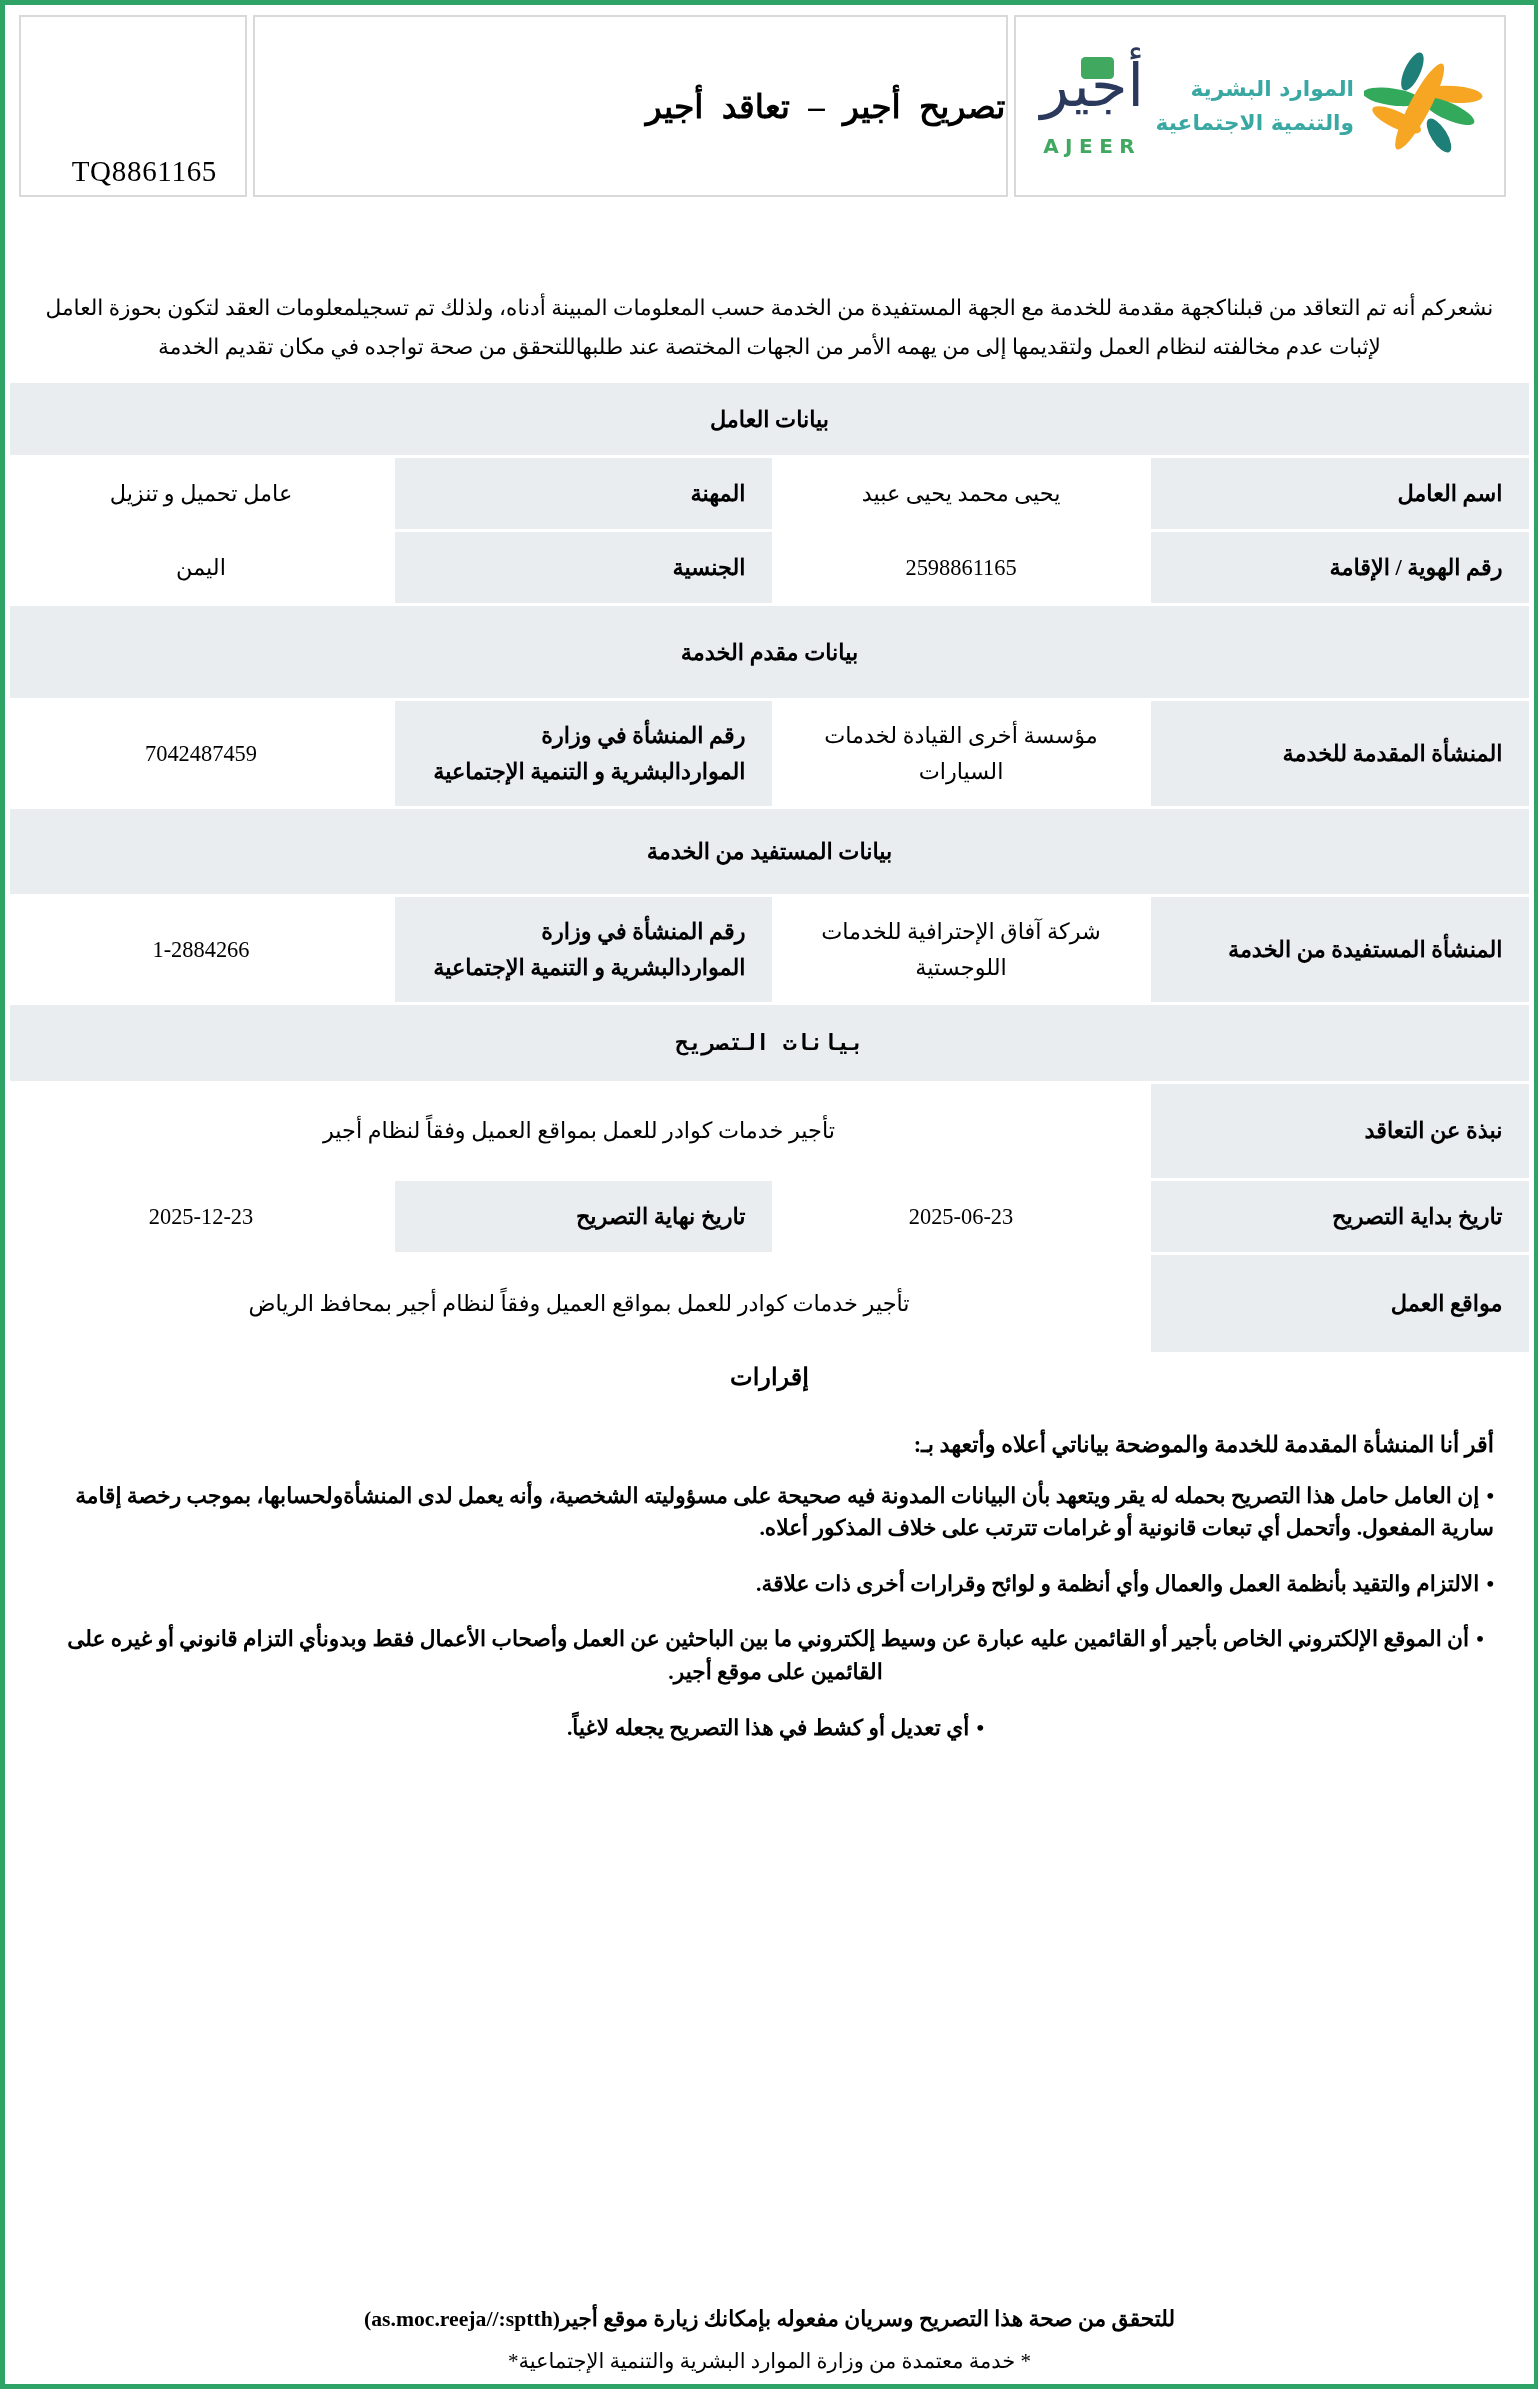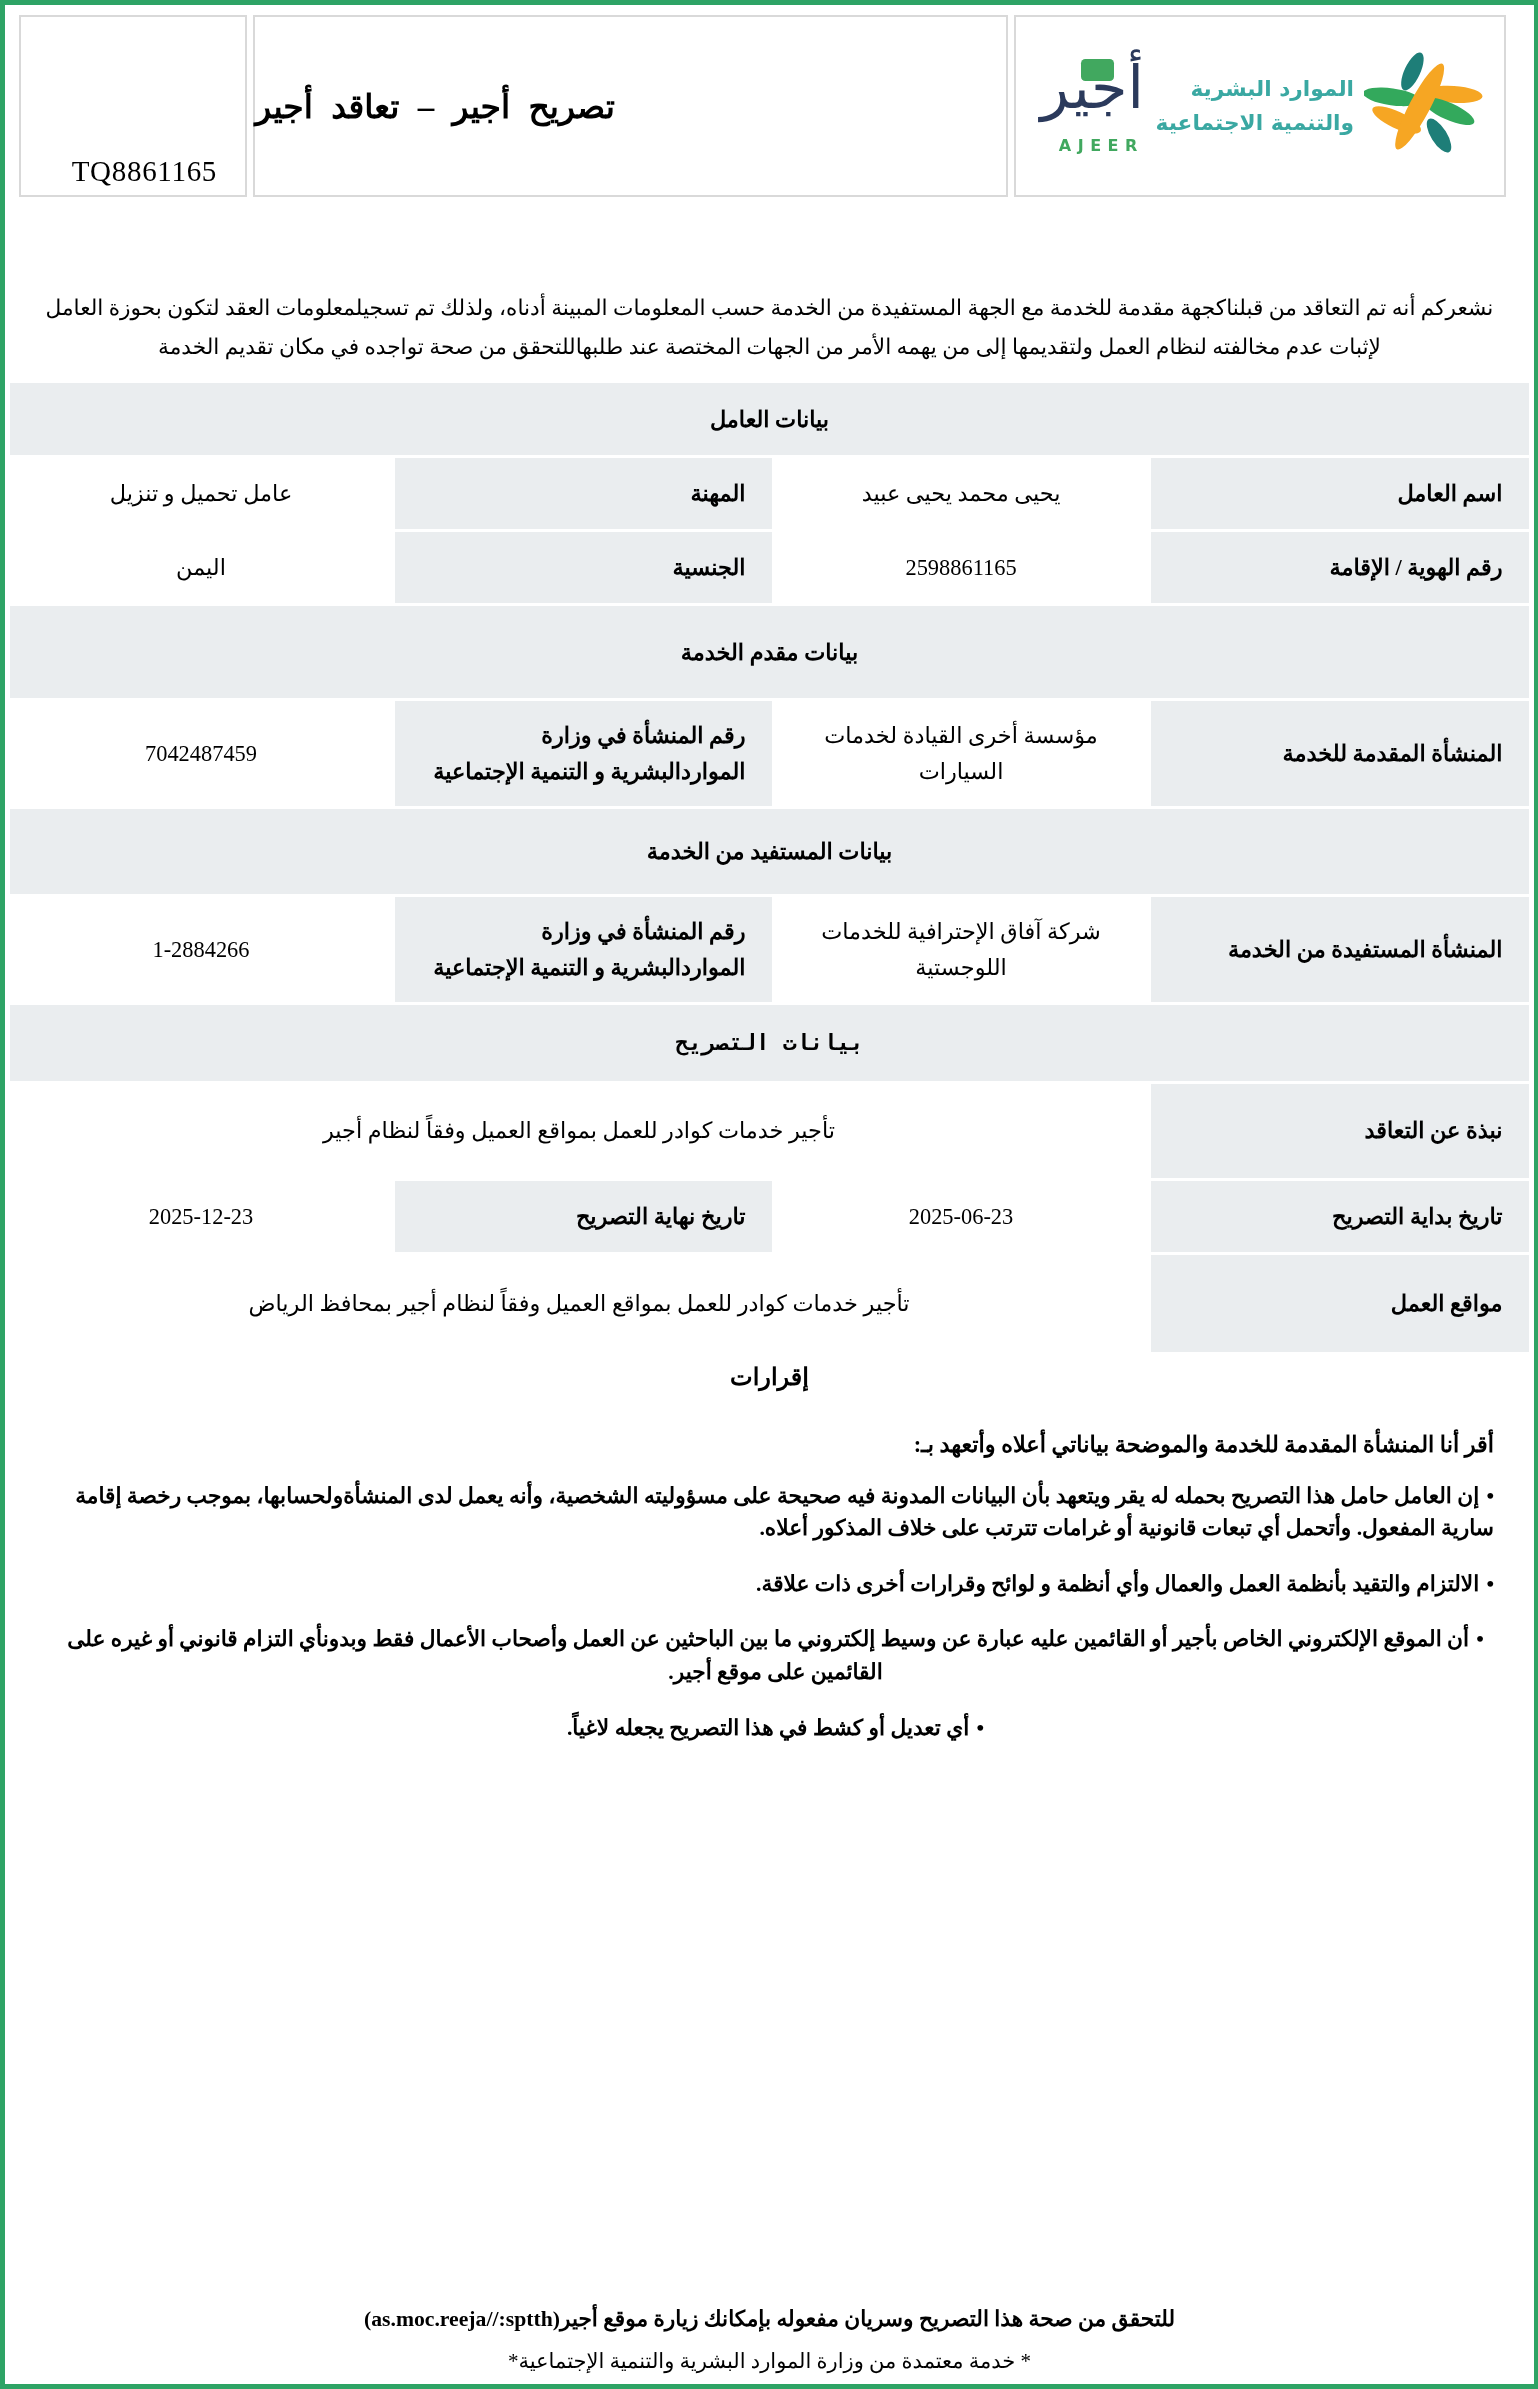--- a/index.html
+++ b/index.html
@@ -14,27 +14,27 @@
     border:5.8px solid var(--page-border);
     background:#fff;color:var(--text);
     font-family:"Liberation Serif","DejaVu Serif",serif;
     display:flex;flex-direction:column;overflow:hidden;
   }
   
   .header{margin:10px 28px 0 13.7px;height:182px;display:flex;gap:6.5px;flex:0 0 auto;}
   .hbox{border:2.2px solid var(--box-border);background:#fff;box-sizing:border-box;}
   .box-tq{width:228px;position:relative;}
   .tq{position:absolute;left:51px;bottom:7.2px;font-size:29px;letter-spacing:0.7px;}
-  .box-title{flex:1;display:flex;align-items:center;justify-content:flex-start;}
+  .box-title{flex:1;display:flex;align-items:center;justify-content:flex-end;}
   .doc-title{direction:rtl;font-size:33px;font-weight:bold;word-spacing:10px;}
   .box-logos{width:492px;display:flex;align-items:center;justify-content:space-between;padding:0 19px 0 24.6px;}
   .ajeer-logo{position:relative;text-align:center;line-height:1;}
   .ajeer-green-block{position:absolute;top:1.4px;left:40px;width:33px;height:21.7px;border-radius:4.3px;background:var(--ajeer-green);}
   .ajeer-ar{position:relative;font-family:"DejaVu Sans",sans-serif;font-size:59px;font-weight:normal;color:var(--ajeer-navy);}
-  .ajeer-latin{font-family:"DejaVu Sans",sans-serif;font-size:16px;font-weight:bold;color:var(--ajeer-green);letter-spacing:6.5px;text-align:right;margin-top:21px;}
+  .ajeer-latin{font-family:"DejaVu Sans",sans-serif;font-size:20px;font-weight:bold;color:var(--ajeer-green);letter-spacing:6.5px;text-align:center;margin-top:21px;}
   .ministry{display:flex;align-items:center;gap:10px;}
   .ministry-text{direction:rtl;font-family:"DejaVu Sans",sans-serif;font-size:21.7px;font-weight:bold;color:var(--ministry-teal);line-height:1.55;}
   .emblem{width:121px;height:121px;flex:0 0 auto;}
   
   .intro{direction:rtl;text-align:center;margin:92px 30px 0 30px;font-size:21.7px;line-height:1.8;flex:0 0 auto;}
   
   table.grid{border-collapse:separate;border-spacing:3.6px;width:1519px;margin:13px auto 0 auto;table-layout:fixed;flex:0 0 auto;}
   table.grid td{box-sizing:border-box;font-size:22.4px;vertical-align:middle;}
   td.shead{background:var(--cell-gray);text-align:center;font-weight:bold;font-size:23px;}
   td.lbl{background:var(--cell-gray);text-align:right;font-weight:bold;padding-right:26px;padding-left:10px;line-height:1.6;}

